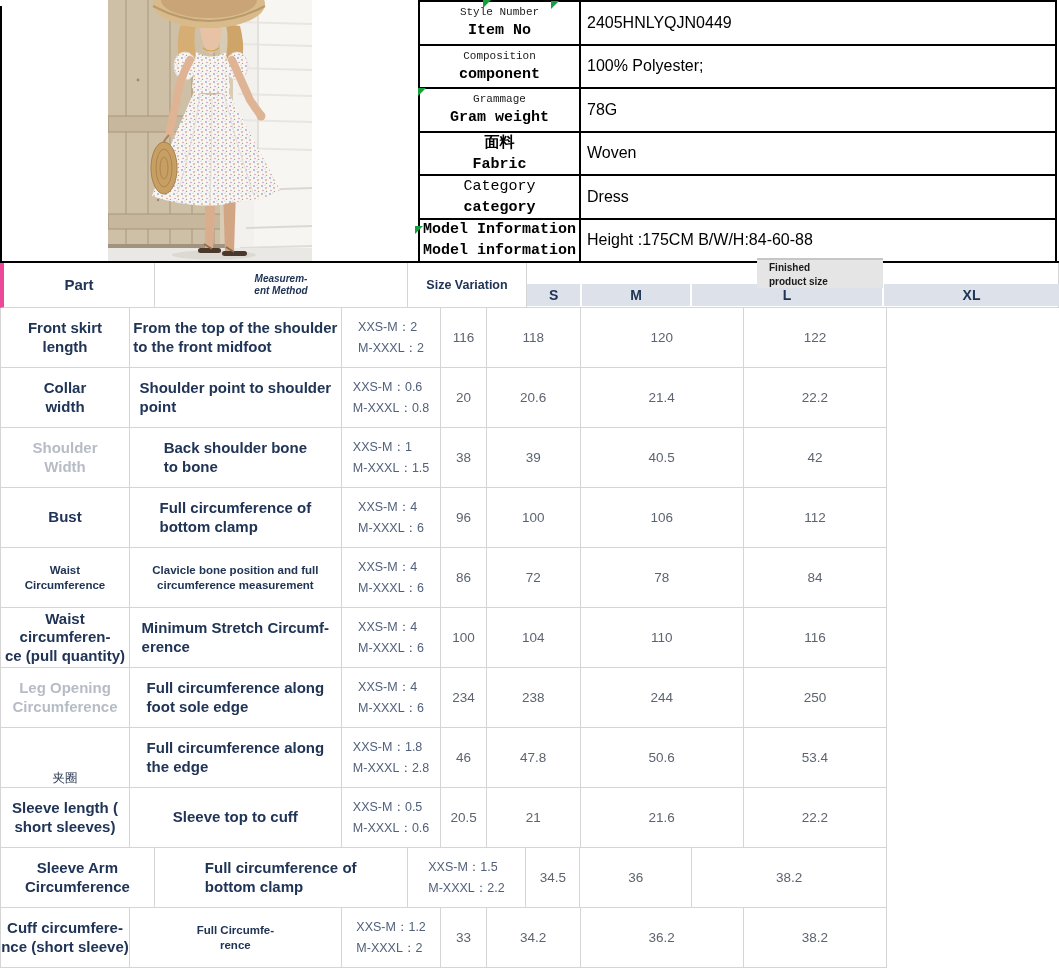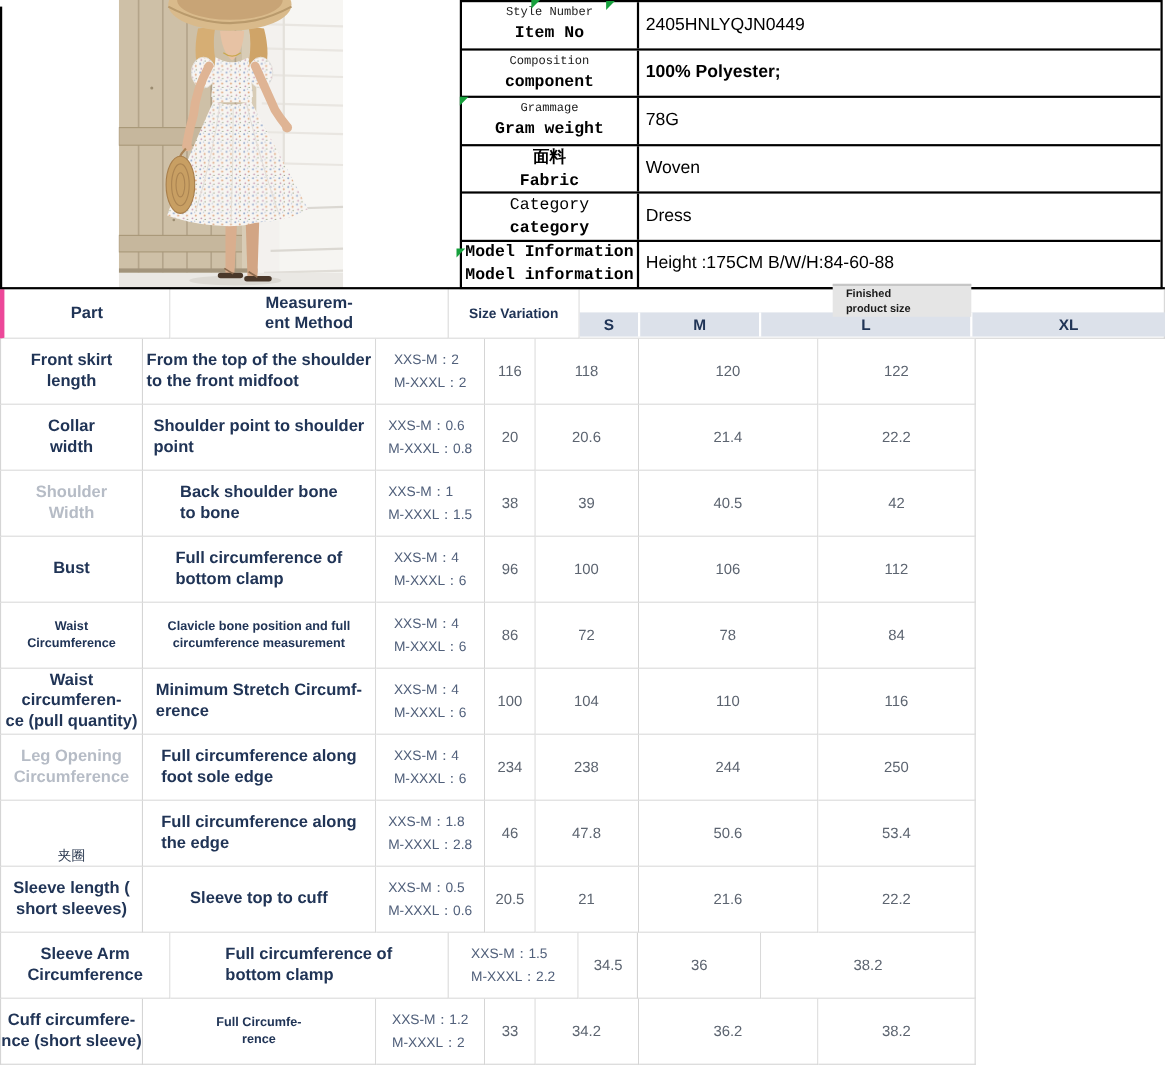--- a/index.html
+++ b/index.html
@@ -18,33 +18,33 @@
   .info-row{flex:1;display:flex;border-bottom:2px solid #000;min-height:0;}
   .info-row:last-child{border-bottom:none;}
   .info-label{width:161px;border-right:2px solid #000;display:flex;flex-direction:column;
               align-items:center;justify-content:center;gap:4px;text-align:center;padding:2px 0;box-sizing:border-box;font-family:Liberation Mono, monospace;}
   .info-label .lt{font-size:11px;color:#1a1a1a;}
   .info-label .lt.lt-md{font-size:15px;color:#000;}
   .info-label .lt.lt-bold{font-size:15px;font-weight:bold;color:#000;}
   .info-label .lb{font-size:15px;font-weight:bold;color:#000;}
   .info-value{flex:1;display:flex;align-items:center;padding-left:6px;}
   .info-value span{font-size:16px;color:#000;}
-  .info-value span.bold{font-weight:bold;}
+  .info-value span.bold{font-weight:normal;}
 
   
   .marker{position:absolute;width:0;height:0;border-style:solid;z-index:6;
           border-width:8px 8px 0 0;border-color:#16a03c transparent transparent transparent;}
 
   
   .h-cell{position:absolute;top:263px;height:45px;box-sizing:border-box;background:#fff;
           border-right:1px solid #d5d5d5;border-bottom:1px solid #d5d5d5;
           display:flex;align-items:center;justify-content:center;
           font-weight:bold;color:#203456;text-align:center;white-space:pre-line;line-height:1.2;}
   .h-part{left:0;width:155px;border-left:4px solid #ec4899;font-size:15px;}
-  .h-method{left:155px;width:253px;font-size:15px;}
+  .h-method{left:155px;width:253px;font-size:10px;font-style:italic;}
   .h-var{left:408px;width:119px;font-size:12.5px;}
   .band-zone{position:absolute;left:527px;top:263px;width:532px;height:45px;box-sizing:border-box;
              border-bottom:1px solid #d5d5d5;border-right:1px solid #d5d5d5;background:#fff;}
   .band{position:absolute;left:0;bottom:1px;width:532px;height:22px;display:flex;}
   .band-cell{background:#dce1ea;border-left:2px solid #fff;box-sizing:border-box;
              display:flex;align-items:center;justify-content:center;
              font-weight:bold;font-size:14px;color:#203456;}
   .band-cell:first-child{border-left:none;}
   .bc0{width:54px;}.bc1{width:112px;}.bc2{width:195px;}.bc3{width:180px;}
 

